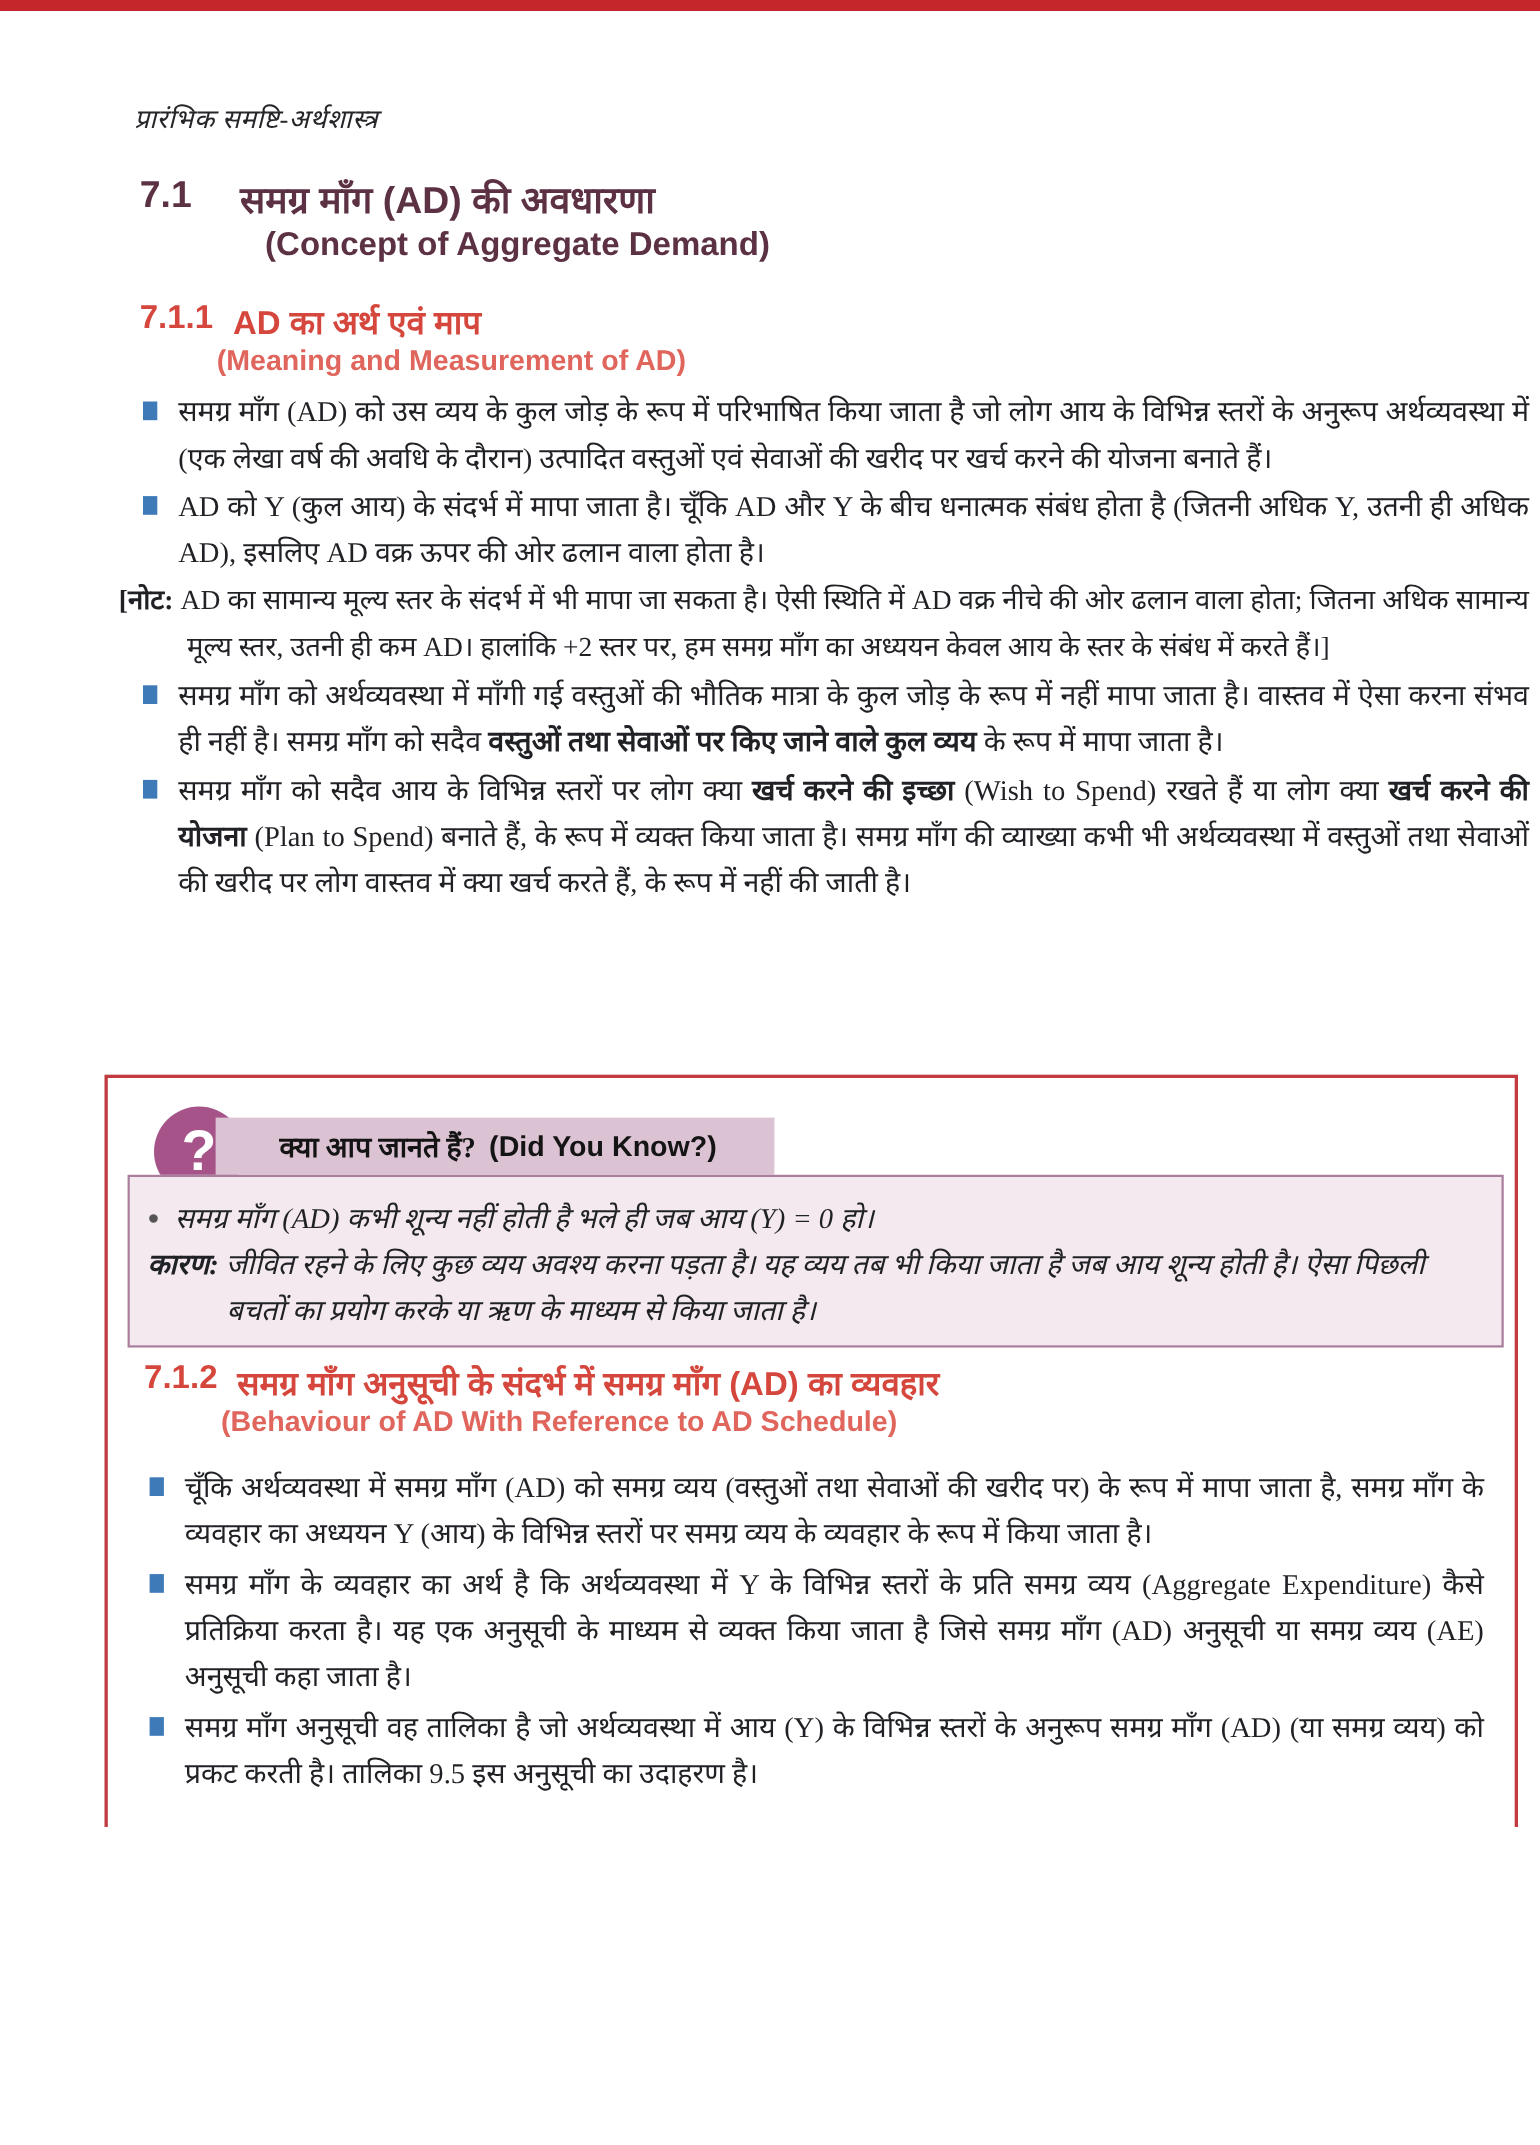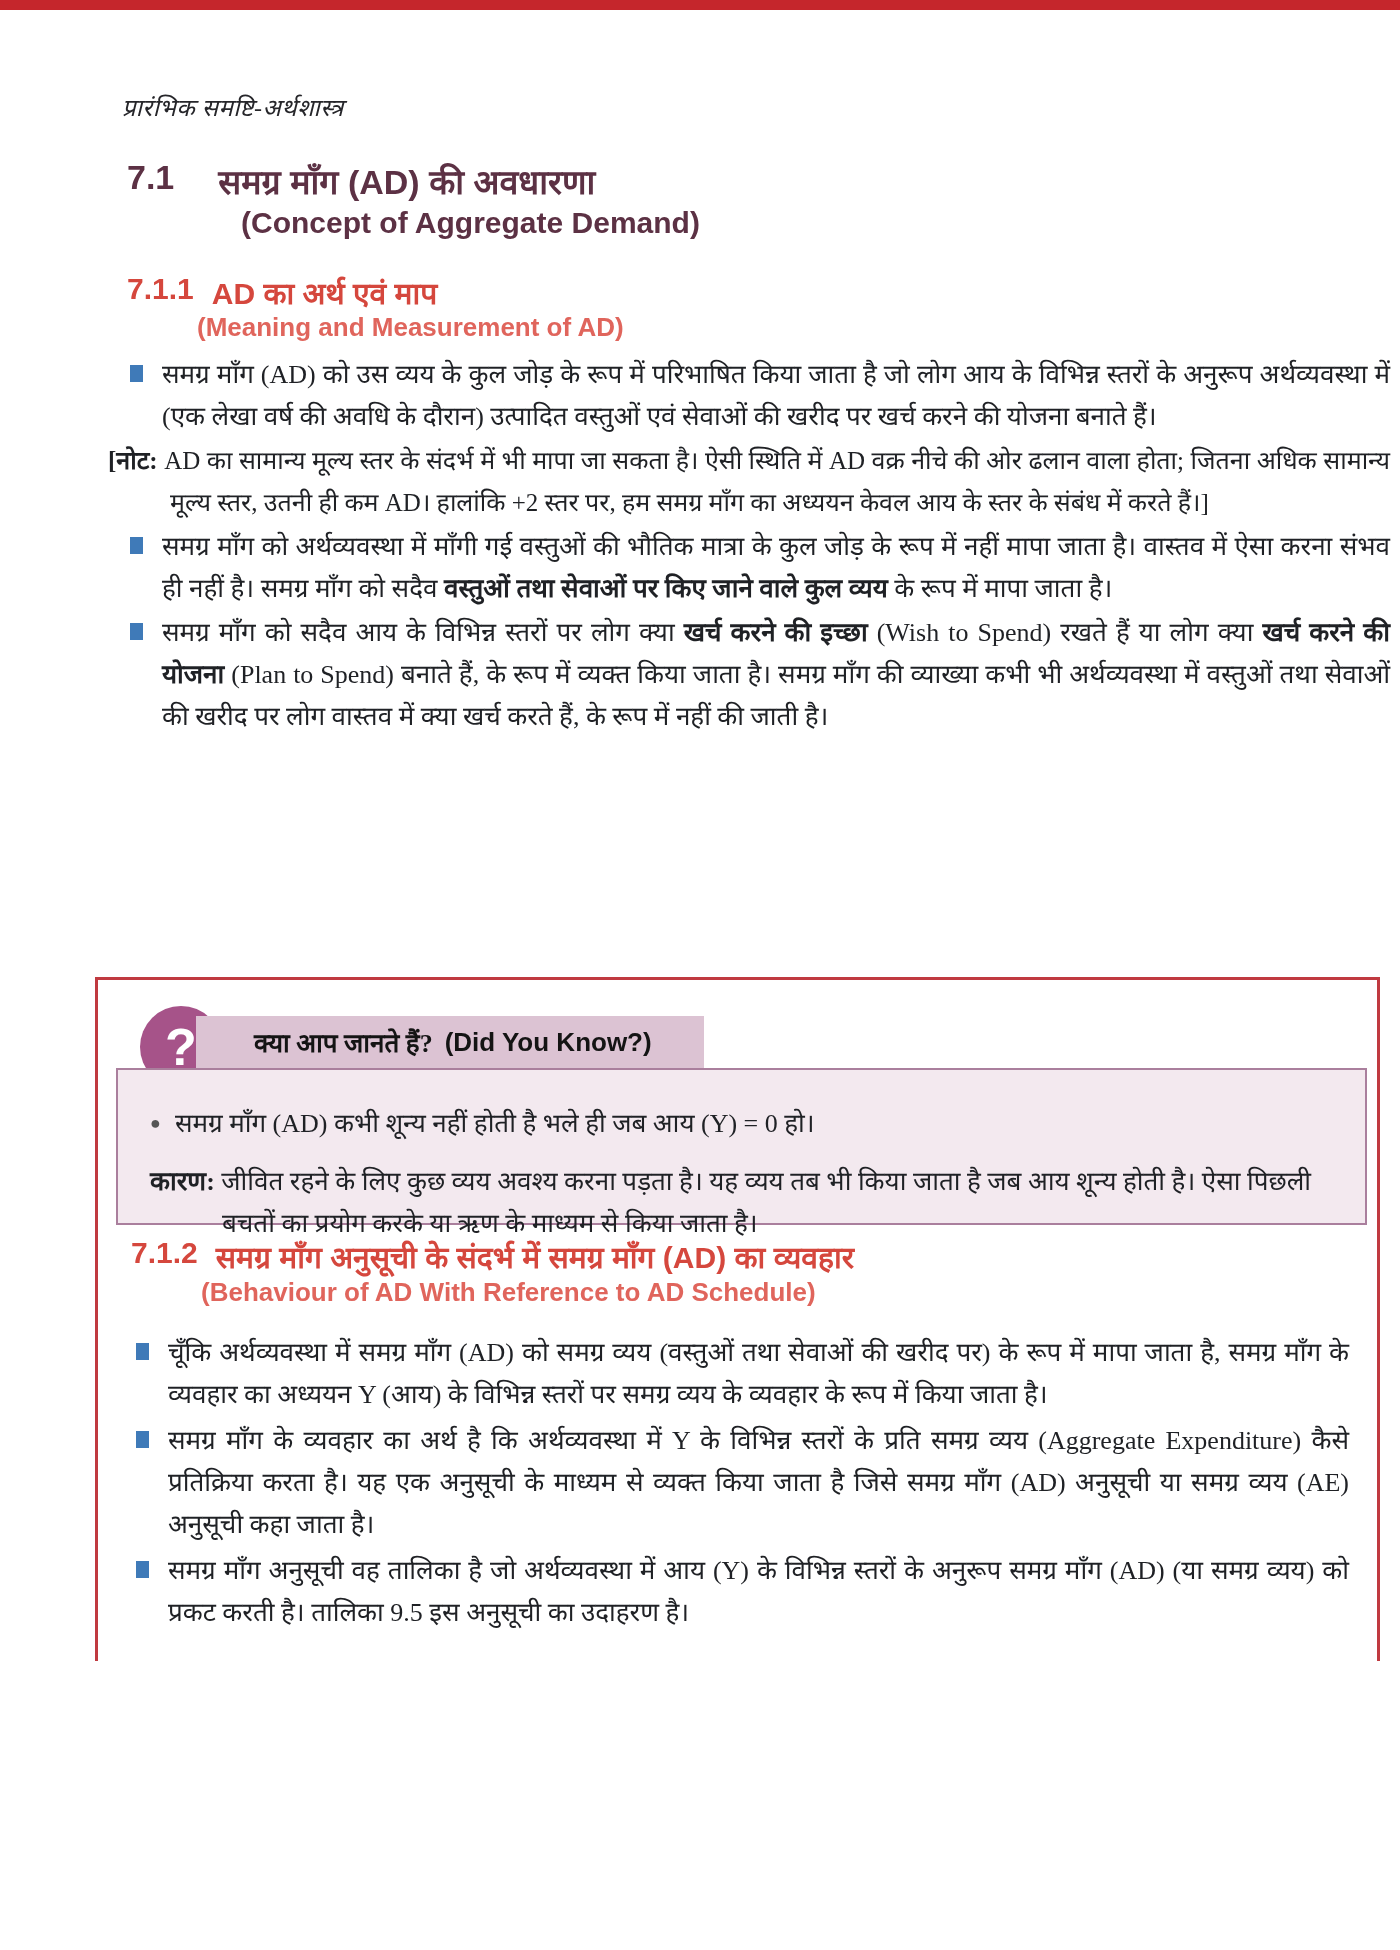--- a/index.html
+++ b/index.html
@@ -42,21 +42,21 @@
            font-family:"Liberation Sans","DejaVu Sans",sans-serif;font-weight:bold;
            font-size:52px;color:#ffffff;}
   .band{position:absolute;left:98px;top:36px;width:450px;height:52px;background:var(--band-pink,#dcc3d3);
         display:flex;align-items:center;padding-left:58px;box-sizing:content-box;
         font-size:26px;font-weight:bold;color:#141414;white-space:nowrap;}
   .band .hi{font-family:"Liberation Serif","DejaVu Serif",serif;}
   .band .en{font-family:"Liberation Sans","DejaVu Sans",sans-serif;margin-left:12px;}
   .panel{position:absolute;left:18px;top:88px;width:1251px;height:157px;box-sizing:border-box;
          background:var(--panel-pink,#f3e9ef);border:2px solid var(--panel-border,#aa7f9d);
          padding:16px 20px 0 16px;font-size:26px;line-height:42px;}
-  .panel p{margin:16px;}
+  .panel p{margin:0;font-style:italic;}
   .dyk-point .dot{color:#555;font-size:18px;margin-right:14px;vertical-align:3px;}
   .reason{padding-left:72px;text-indent:-72px;}
   .h712{position:absolute;left:33px;top:256px;}
   .h712-sub{position:absolute;left:103px;top:297px;text-align:right;}
   #col712{top:352px;left:33px;width:1218px;}
   #col712 .li{margin-bottom:4px;}
   .pagenum{position:absolute;top:1820px;left:148px;
            font-family:"Liberation Sans","DejaVu Sans",sans-serif;
            font-size:27px;color:#333333;}
   b{font-weight:bold;}
@@ -79,20 +79,24 @@
   <div class="hsec h711">
     <span>7.1.1</span>
     <span>AD का अर्थ एवं माप</span>
   </div>
   <div class="hsec-sub h711-sub">(Meaning and Measurement of AD)</div>
 
   <div class="col" id="col711">
     <div class="li">
       <span class="sq"></span>
       <p><span>समग्र माँग (AD) को उस व्यय के कुल जोड़ के रूप में परिभाषित किया जाता है जो लोग आय के विभिन्न स्तरों के अनुरूप अर्थव्यवस्था में (एक लेखा वर्ष की अवधि के दौरान) उत्पादित वस्तुओं एवं सेवाओं की खरीद पर खर्च करने की योजना बनाते हैं।</span></p>
+    </div>
+    <div class="li">
+      <span class="sq"></span>
+      <p><span>AD को Y (कुल आय) के संदर्भ में मापा जाता है। चूँकि AD और Y के बीच धनात्मक संबंध होता है (जितनी अधिक Y, उतनी ही अधिक AD), इसलिए AD वक्र ऊपर की ओर ढलान वाला होता है।</span></p>
     </div>
     <p class="note"><b>[नोट:</b> <span>AD का सामान्य मूल्य स्तर के संदर्भ में भी मापा जा सकता है। ऐसी स्थिति में AD वक्र नीचे की ओर ढलान वाला होता; जितना अधिक सामान्य मूल्य स्तर, उतनी ही कम AD। हालांकि +2 स्तर पर, हम समग्र माँग का अध्ययन केवल आय के स्तर के संबंध में करते हैं।]</span></p>
     <div class="li">
       <span class="sq"></span>
       <p><span>समग्र माँग को अर्थव्यवस्था में माँगी गई वस्तुओं की भौतिक मात्रा के कुल जोड़ के रूप में नहीं मापा जाता है। वास्तव में ऐसा करना संभव ही नहीं है। समग्र माँग को सदैव </span><b>वस्तुओं तथा सेवाओं पर किए जाने वाले कुल व्यय</b><span> के रूप में मापा जाता है।</span></p>
     </div>
     <div class="li">
       <span class="sq"></span>
       <p><span>समग्र माँग को सदैव आय के विभिन्न स्तरों पर लोग क्या </span><b>खर्च करने की इच्छा</b><span> (Wish to Spend) रखते हैं या लोग क्या </span><b>खर्च करने की योजना</b><span> (Plan to Spend) बनाते हैं, के रूप में व्यक्त किया जाता है। समग्र माँग की व्याख्या कभी भी अर्थव्यवस्था में वस्तुओं तथा सेवाओं की खरीद पर लोग वास्तव में क्या खर्च करते हैं, के रूप में नहीं की जाती है।</span></p>
     </div>

